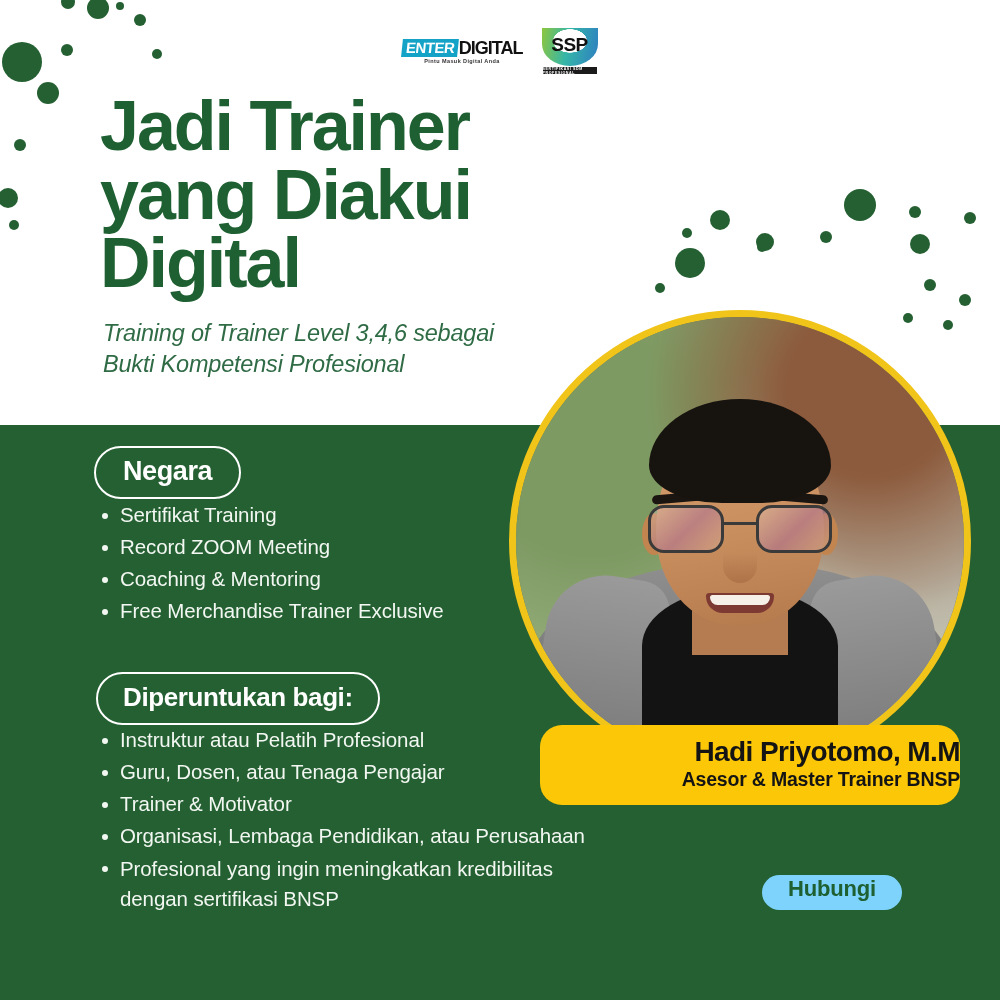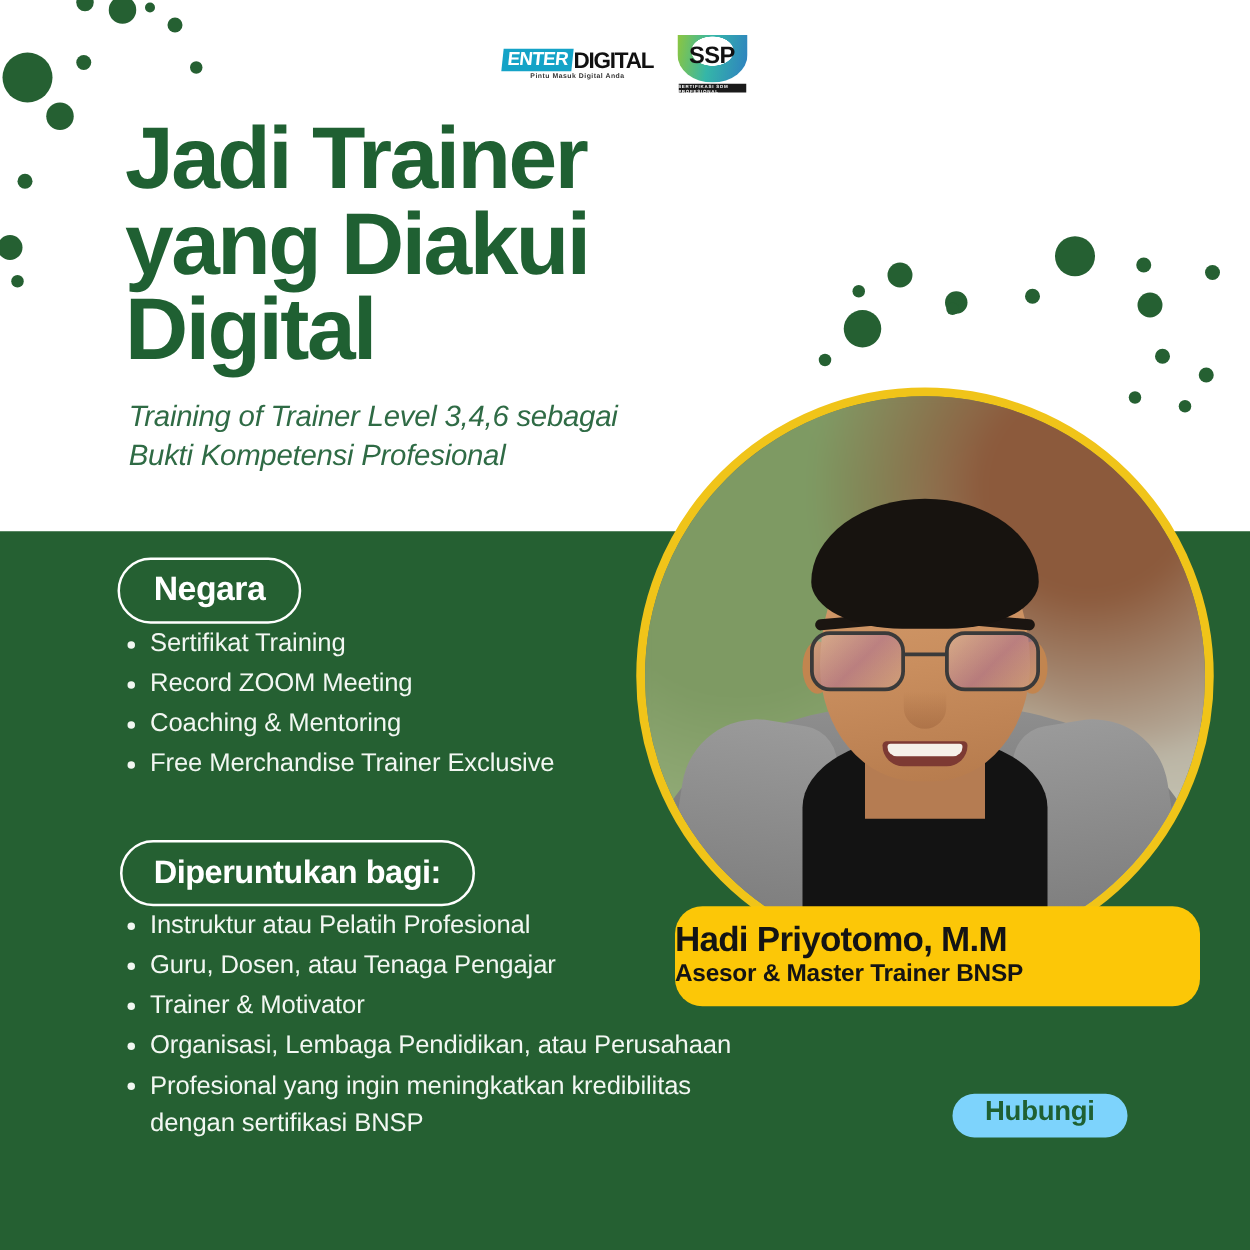--- a/index.html
+++ b/index.html
@@ -416,21 +416,21 @@
 
   
   .name-card {
     position: absolute;
     left: 540px;
     top: 725px;
     width: 420px;
     padding: 11px 0 13px 0;
     background: #fcc707;
     border-radius: 22px;
-    text-align: left;
+    text-align: right;
     box-sizing: border-box;
   }
   .name-main {
     color: #141414;
     font-size: 28px;
     font-weight: bold;
     letter-spacing: -0.6px;
     line-height: 1.12;
   }
   .name-sub {

